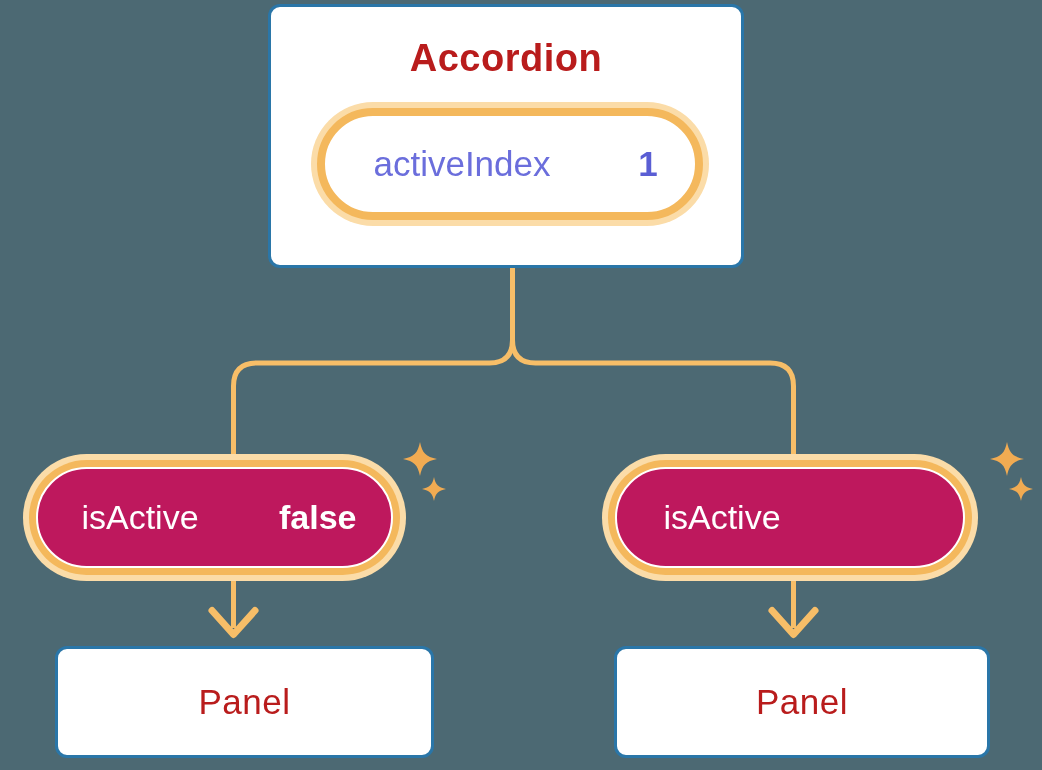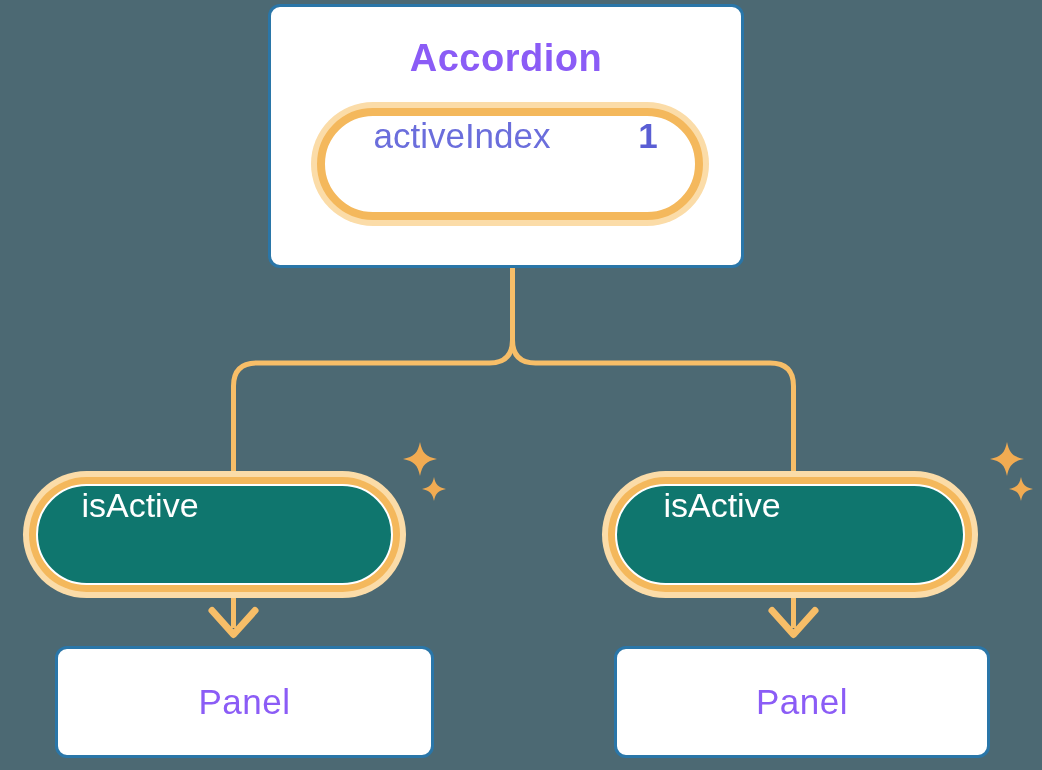--- a/index.html
+++ b/index.html
@@ -16,63 +16,63 @@
 
   .node { position: absolute; z-index: 2; box-sizing: border-box; }
 
   
   .card {
     background: #ffffff;
     border: 3px solid #2A76A8;
     border-radius: 12px;
   }
   .card-title {
-    color: #8b5cf6;
+    color: #b91c1c;
     font-size: 38px;
     font-weight: 600;
     text-align: center;
     letter-spacing: 0.5px;
   }
   .accordion-card { left: 268px; top: 4px; width: 476px; height: 264px; }
   .accordion-card .card-title { margin-top: 30px; }
 
   .panel-card {
     display: flex; align-items: center; justify-content: center; margin-left: 12px;
   }
   .panel-card .card-title { margin: 0; font-size: 35px; font-weight: 500; }
   .panel-left  { left: 43px;  top: 646px; width: 379px; height: 112px; }
   .panel-right { left: 602px; top: 646px; width: 376px; height: 112px; }
 
   
   .pill {
-    display: flex; align-items: flex-start;
+    display: flex; align-items: center;
     border-radius: 999px;
   }
   .pill-section {
     display: flex; align-items: center; justify-content: center;
     white-space: nowrap;
   }
 
   
   .pill-light {
     left: 317px; top: 108px; width: 386px; height: 112px;
     background: #ffffff;
     border: 8px solid #F4B85C;
     box-shadow: 0 0 0 6px #FBDCA8;
   }
   .pill-light .pill-name  { width: 274px; color: #6B6EDC; font-size: 35px; }
   .pill-light .pill-divider { width: 2px; background: #F5BB60; }
   .pill-light .pill-value { flex: 1; color: #5A5ED4; font-size: 35px; font-weight: 700; }
 
   
   .pill-purple {
-    background: #0f766e;
+    background: #be185d;
     border: 2.5px solid #ffffff;
     box-shadow: 0 0 0 7px #F4B85C, 0 0 0 13px #FBDCA8;
-    top: 484px; height: 101px;
+    top: 467px; height: 101px;
   }
   .pill-purple .pill-name  { color: #ffffff; font-size: 34px; }
   .pill-purple .pill-divider { width: 2.5px; background: #ffffff; }
   .pill-purple .pill-value { flex: 1; color: #ffffff; font-size: 34px; font-weight: 700; }
 
   .pill-child-left  { left: 36px;  width: 357px; }
   .pill-child-left  .pill-name { width: 204px; }
   .pill-child-right { left: 615px; width: 350px; }
   .pill-child-right .pill-name { width: 210px; }
 </style>
@@ -106,20 +106,21 @@
 
   <div class="node pill pill-light">
     <div class="pill-section pill-name">activeIndex</div>
     <div class="pill-divider"></div>
     <div class="pill-section pill-value">1</div>
   </div>
 
   <div class="node pill pill-purple pill-child-left">
     <div class="pill-section pill-name">isActive</div>
     <div class="pill-divider"></div>
+    <div class="pill-section pill-value">false</div>
   </div>
 
   <div class="node pill pill-purple pill-child-right">
     <div class="pill-section pill-name">isActive</div>
     <div class="pill-divider"></div>
   </div>
 
   <div class="node card panel-card panel-left">
     <div class="card-title">Panel</div>
   </div>

